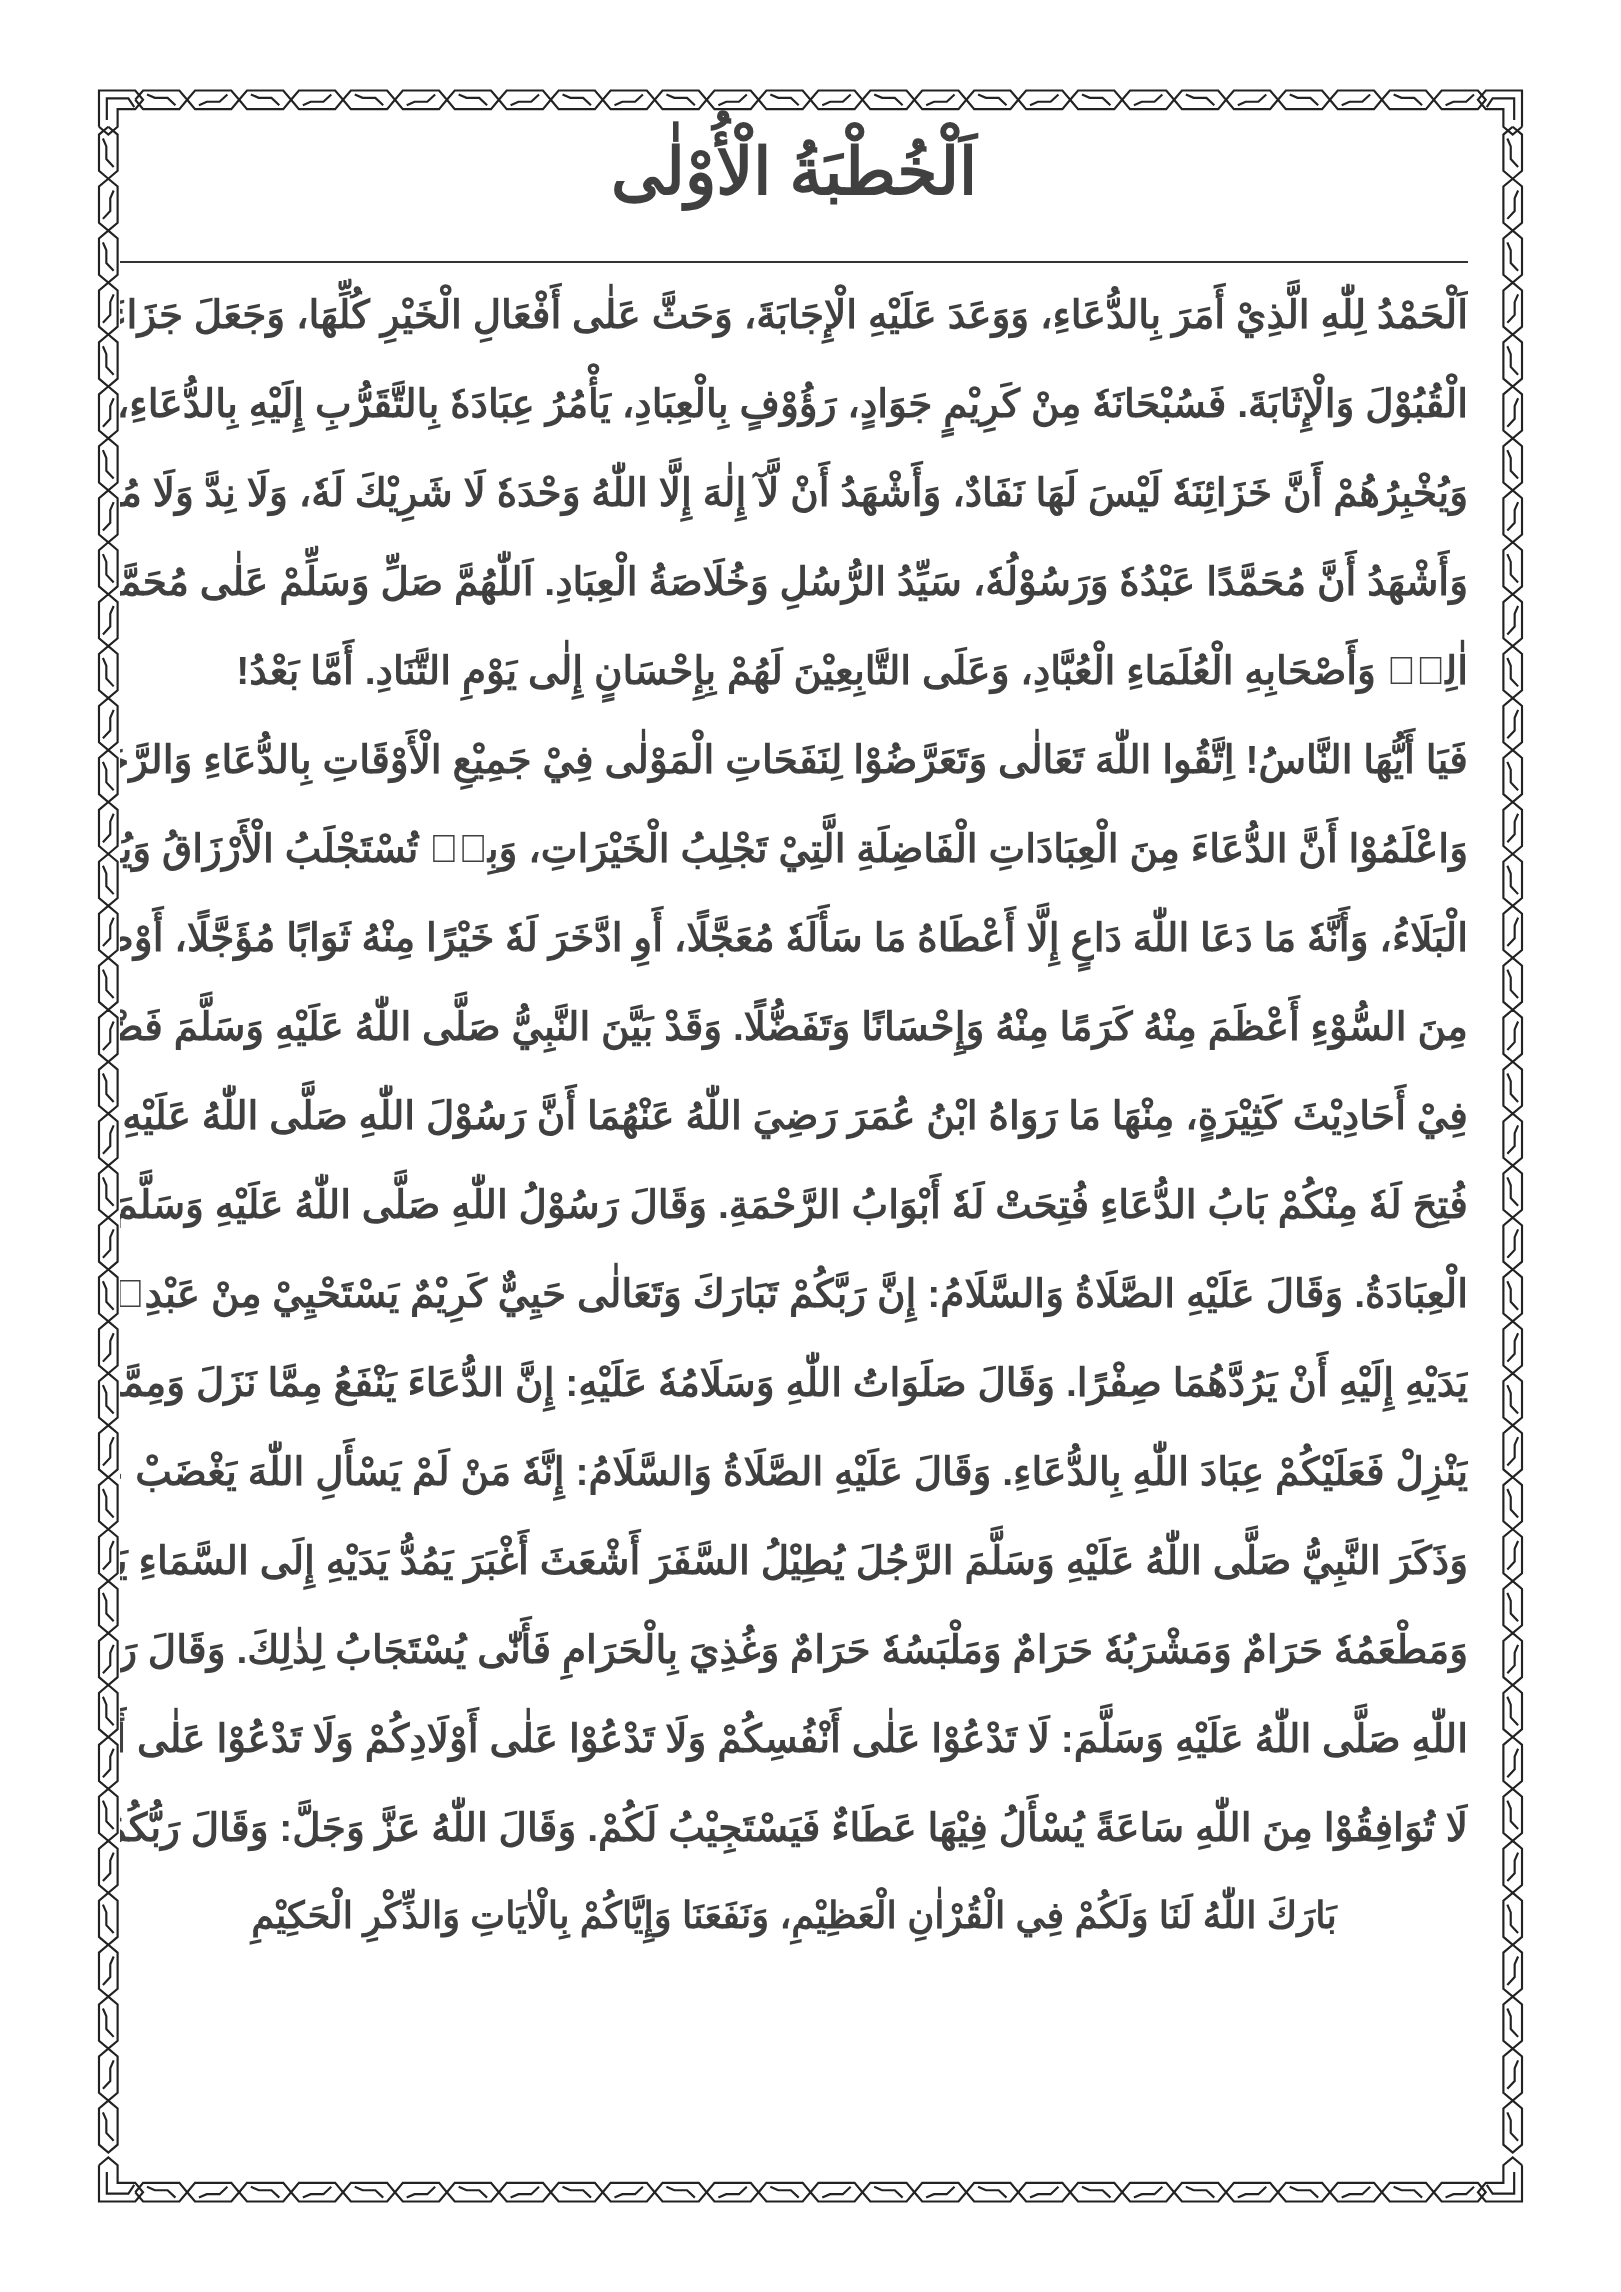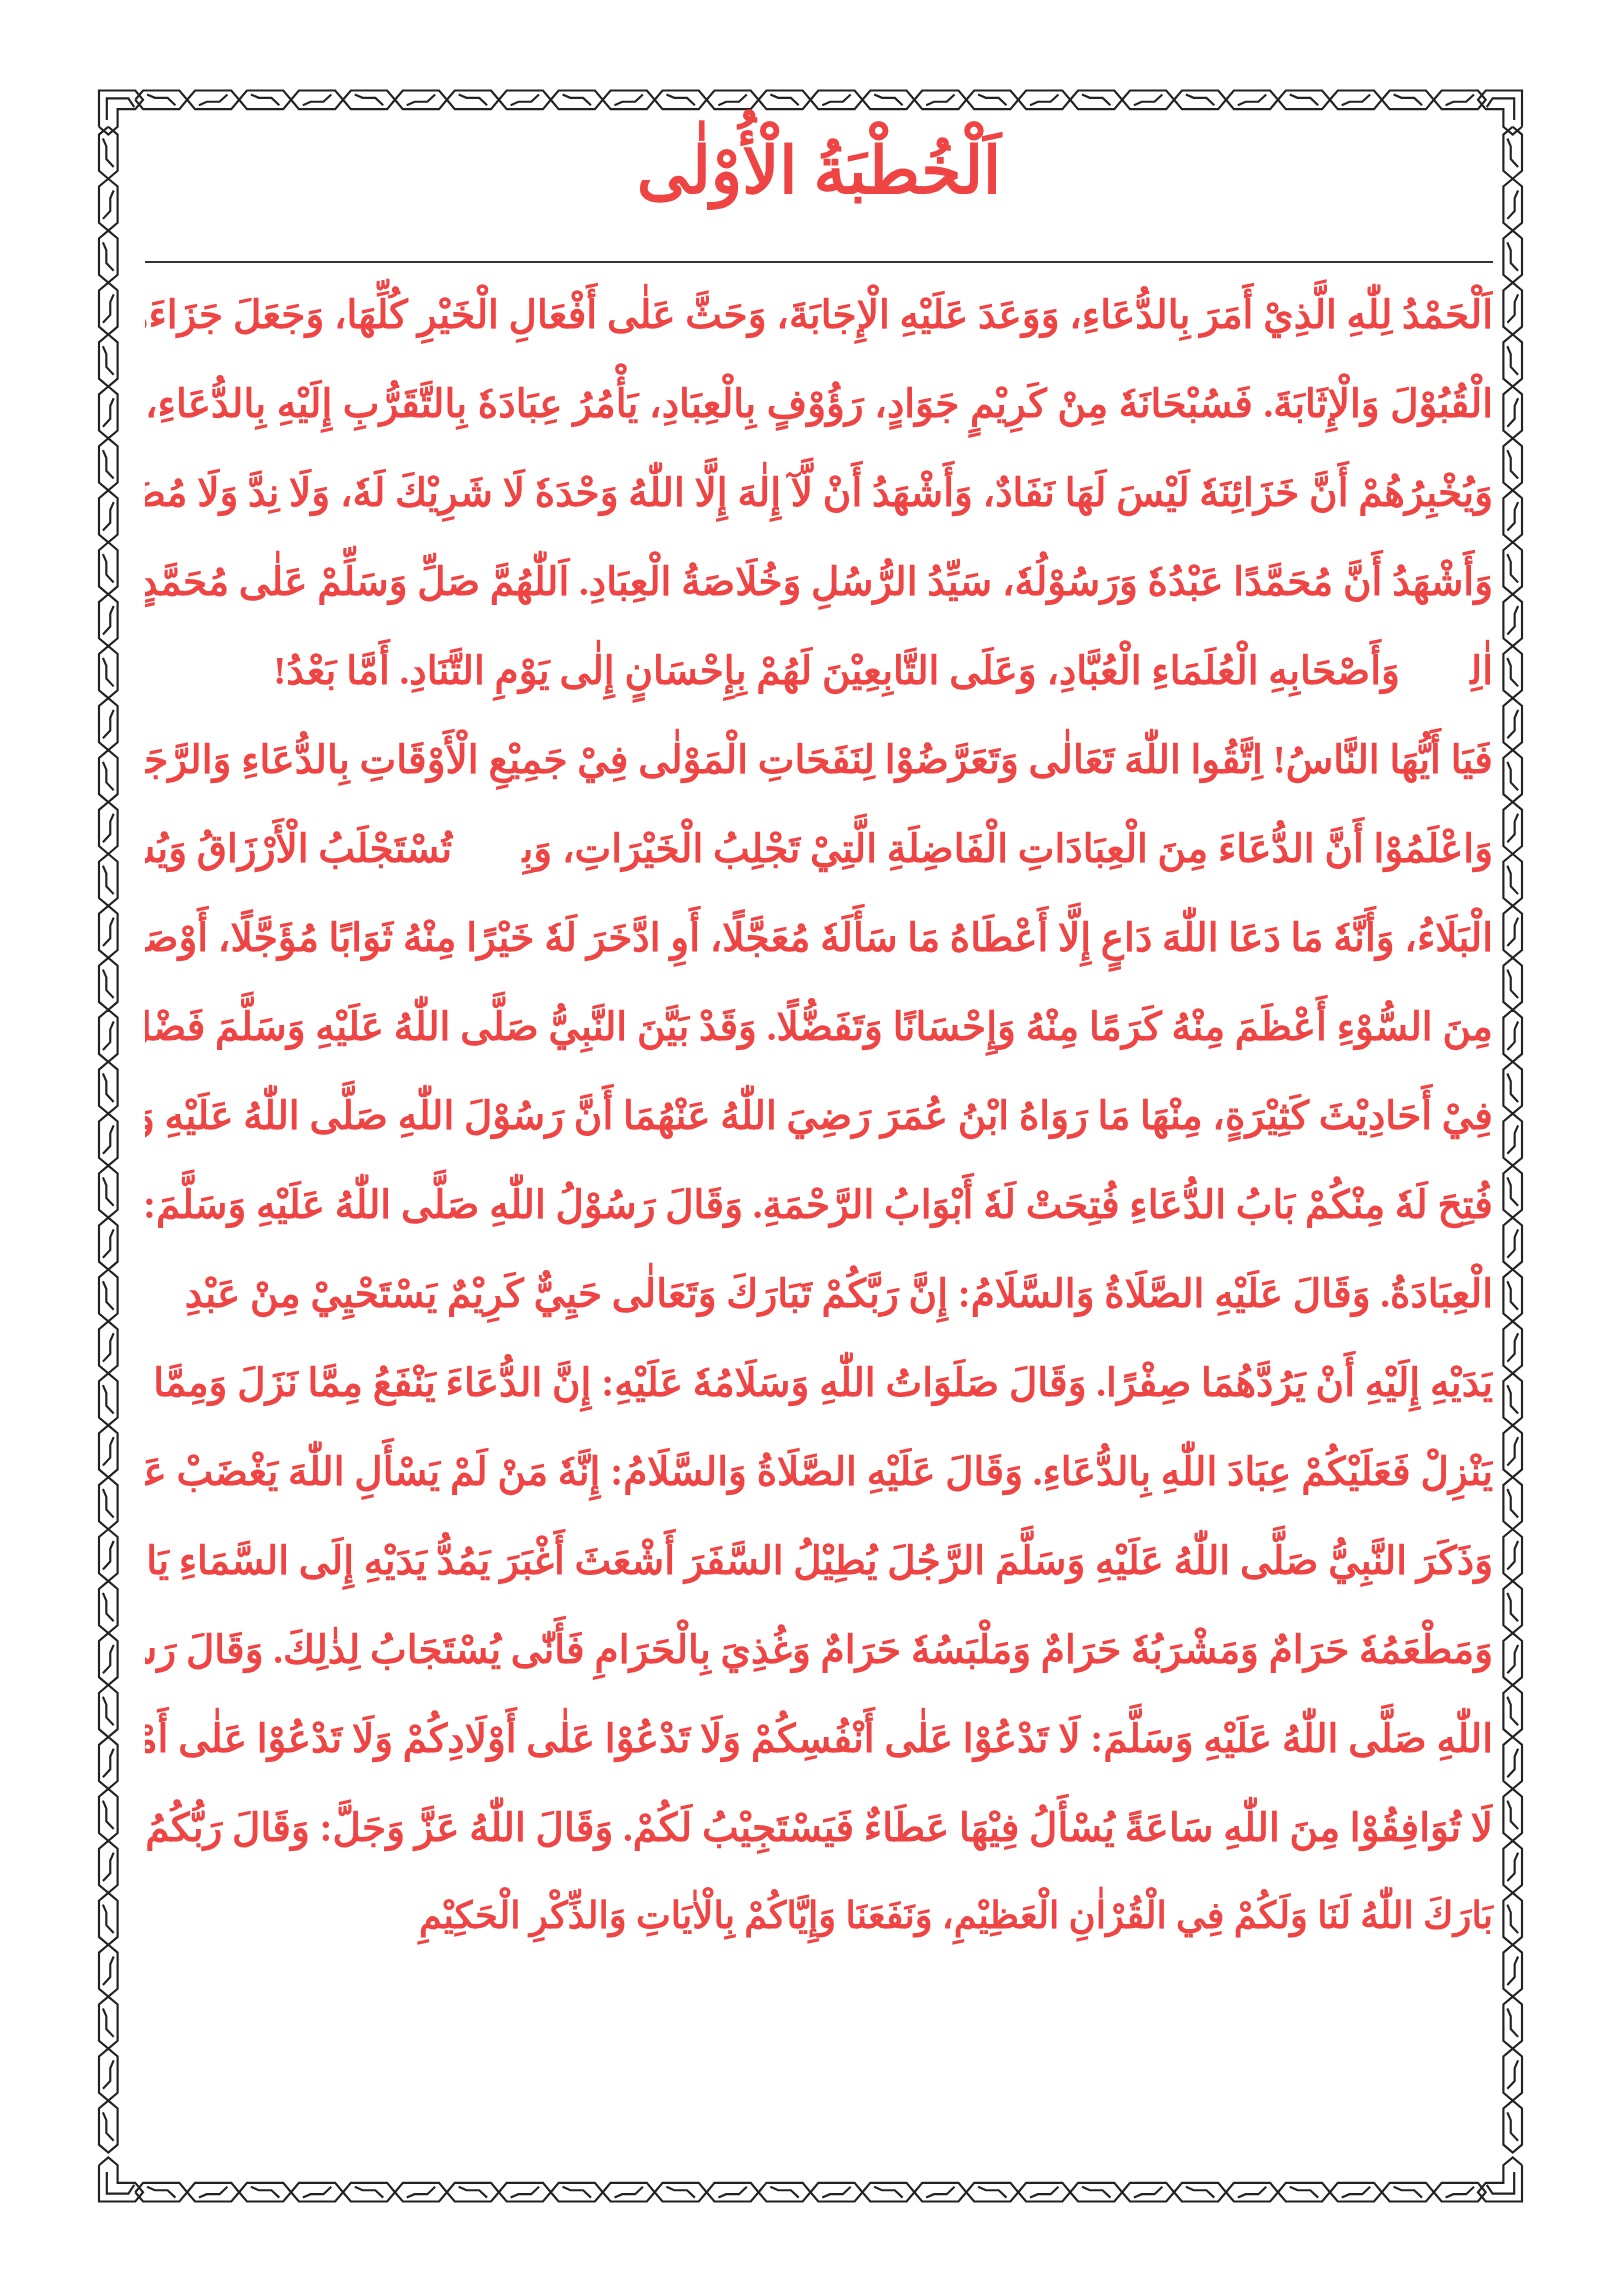--- a/index.html
+++ b/index.html
@@ -1,22 +1,22 @@
 <!DOCTYPE html>
 <html><head>
 <meta charset="utf-8">
 <style>
   html, body { margin: 0; padding: 0; background: #ffffff; }
   body { width: 1621px; height: 2293px; position: relative; overflow: hidden; }
   .frame-svg { position: absolute; left: 0; top: 0; width: 1621px; height: 2293px; }
   .page {
-    position: absolute; left: 145px; top: 108px; width: 1348px;
+    position: absolute; left: 120px; top: 108px; width: 1348px;
     direction: rtl;
-    font-family: Liberation Serif, serif;
-    color: #ef4444;
+    font-family: Liberation Sans, sans-serif;
+    color: #404040;
   }
   .title {
     text-align: center;
     font-size: 65px;
     font-weight: bold;
     height: 147px;
     line-height: 127px;
     margin: 0;
   }
   .rule {
@@ -29,21 +29,21 @@
     font-size: 39px;
     font-weight: bold;
     white-space: nowrap;
     text-align: justify;
     text-align-last: justify;
     overflow: hidden;
   }
   .line.last { text-align-last: right; }
   .closing {
     height: 86px; line-height: 86px; font-size: 37px; font-weight: bold;
-    white-space: nowrap;
+    text-align: center; white-space: nowrap;
   }
 </style>
 </head>
 <body>
 
 <svg class="frame-svg" viewBox="0 0 1654 2339" xmlns="http://www.w3.org/2000/svg">
   <g id="border-g" fill="none" stroke="#222" stroke-width="2.2">
       <polyline points="138,101.5 146,92 183,92 191,101.5 183,111 146,111 138,101.5"></polyline>
       <polyline points="150,96 158,99.5 171,99.5 179,107"></polyline>
       <polyline points="191,101.5 199,92 236,92 244,101.5 236,111 199,111 191,101.5"></polyline>

